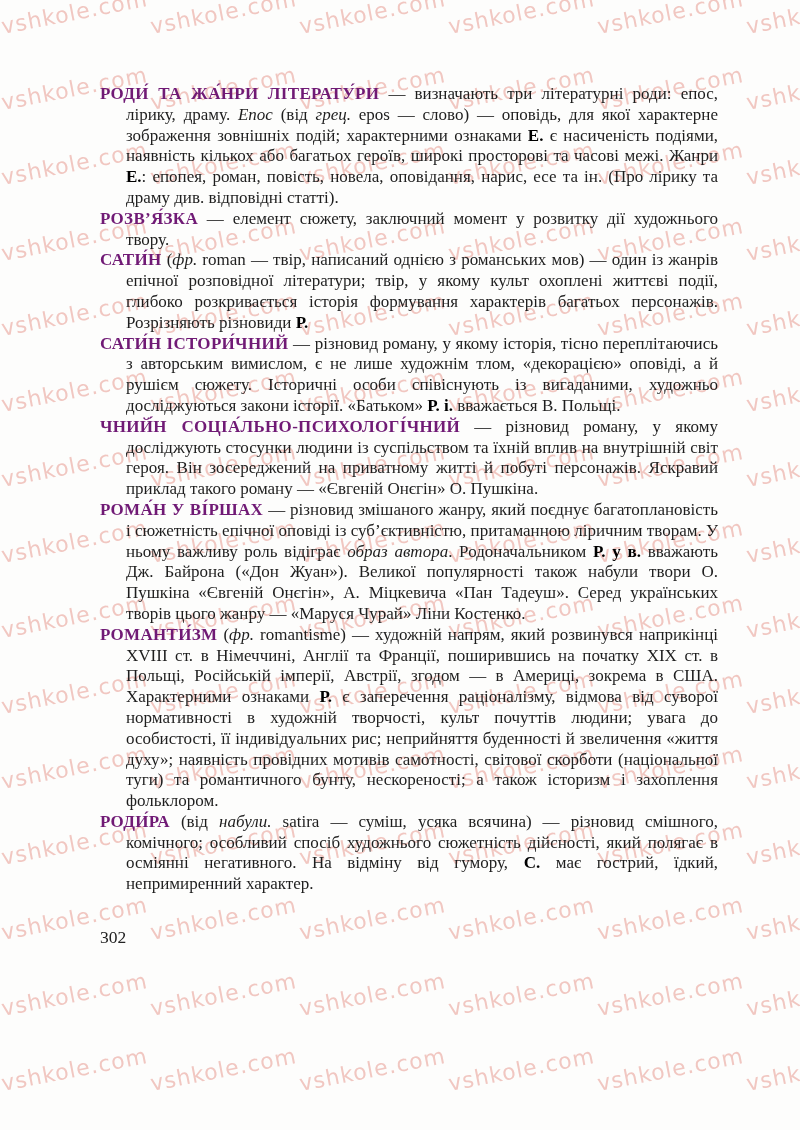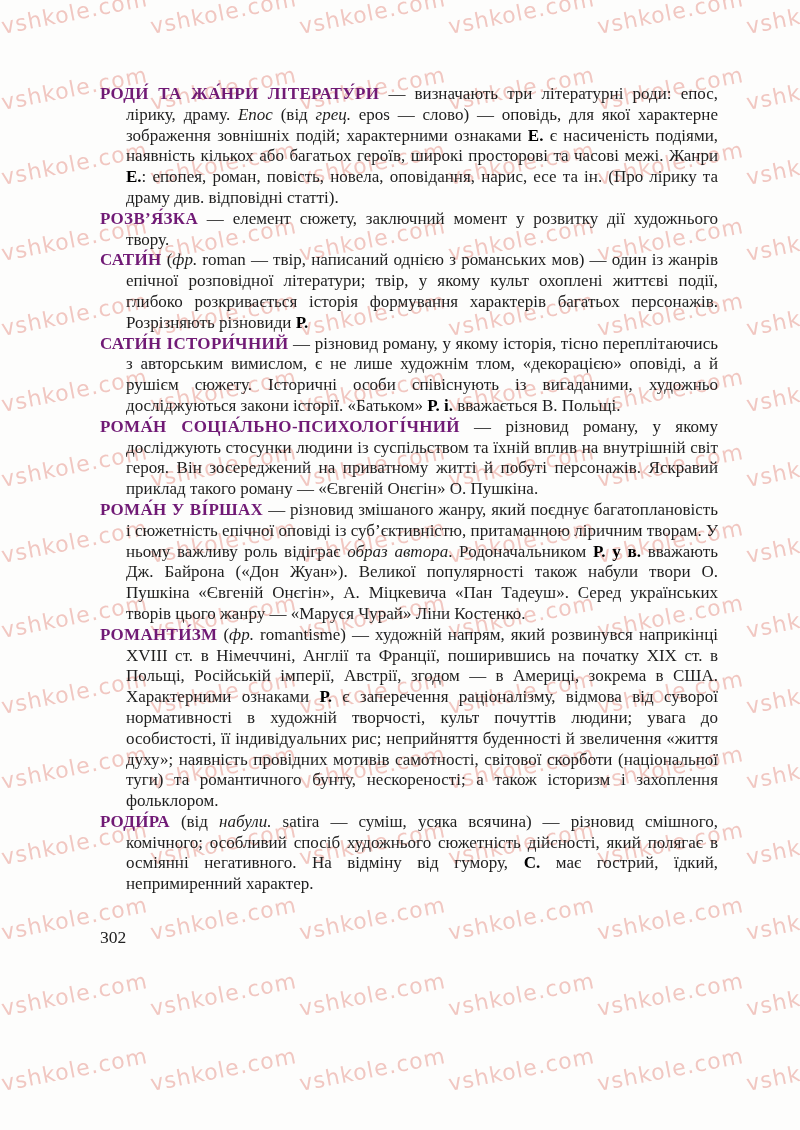--- a/index.html
+++ b/index.html
@@ -156,20 +156,20 @@
       <span class="wm" style="color: rgba(222, 118, 105, 0.4); left: 451px; top: 1071px;">vshkole.com</span>
       <span class="wm" style="color: rgba(222, 118, 105, 0.4); left: 600px; top: 1071px;">vshkole.com</span>
       <span class="wm" style="color: rgba(222, 118, 105, 0.4); left: 749px; top: 1071px;">vshkole.com</span>
     </div>
   <div class="content">
     <div id="entries-list">
         <p class="entry"><span class="term">РОДИ́ ТА ЖА́НРИ ЛІТЕРАТУ́РИ</span><span> — визначають три літературні роди: епос, лірику, драму. </span><span class="it">Епос</span><span> (від </span><span class="it">грец.</span><span> epos — слово) — оповідь, для якої характерне зображення зовнішніх подій; характерними ознаками </span><span class="bd">Е.</span><span> є насиченість подіями, наявність кількох або багатьох героїв, широкі просторові та часові межі. Жанри </span><span class="bd">Е.</span><span>: епопея, роман, повість, новела, оповідання, нарис, есе та ін. (Про лірику та драму див. відповідні статті).</span></p>
         <p class="entry"><span class="term">РОЗВ’Я́ЗКА</span><span> — елемент сюжету, заключний момент у розвитку дії художнього твору.</span></p>
         <p class="entry"><span class="term">САТИ́Н</span><span> (</span><span class="it">фр.</span><span> roman — твір, написаний однією з романських мов) — один із жанрів епічної розповідної літератури; твір, у якому культ охоплені життєві події, глибоко розкривається історія формування характерів багатьох персонажів. Розрізняють різновиди </span><span class="bd">Р.</span></p>
         <p class="entry"><span class="term">САТИ́Н ІСТОРИ́ЧНИЙ</span><span> — різновид роману, у якому історія, тісно переплітаючись з авторським вимислом, є не лише художнім тлом, «декорацією» оповіді, а й рушієм сюжету. Історичні особи співіснують із вигаданими, художньо досліджуються закони історії. «Батьком» </span><span class="bd">Р. і.</span><span> вважається В. Польщі.</span></p>
-        <p class="entry"><span class="term">РОМА́Н СОЦІА́ЛЬНО-ПСИХОЛОГІ́ЧНИЙ</span><span> — різновид роману, у якому досліджують стосунки людини із суспільством та їхній вплив на внутрішній світ героя. Він зосереджений на приватному житті й побуті персонажів. Яскравий приклад такого роману — «Євгеній Онєгін» О. Пушкіна.</span></p>
+        <p class="entry"><span class="term">ЧНИЙ́Н СОЦІА́ЛЬНО-ПСИХОЛОГІ́ЧНИЙ</span><span> — різновид роману, у якому досліджують стосунки людини із суспільством та їхній вплив на внутрішній світ героя. Він зосереджений на приватному житті й побуті персонажів. Яскравий приклад такого роману — «Євгеній Онєгін» О. Пушкіна.</span></p>
         <p class="entry"><span class="term">РОМА́Н У ВІ́РШАХ</span><span> — різновид змішаного жанру, який поєднує багатоплановість і сюжетність епічної оповіді із суб’єктивністю, притаманною ліричним творам. У ньому важливу роль відіграє </span><span class="it">образ автора</span><span>. Родоначальником </span><span class="bd">Р. у в.</span><span> вважають Дж. Байрона («Дон Жуан»). Великої популярності також набули твори О. Пушкіна «Євгеній Онєгін», А. Міцкевича «Пан Тадеуш». Серед українських творів цього жанру — «Маруся Чурай» Ліни Костенко.</span></p>
         <p class="entry"><span class="term">РОМАНТИ́ЗМ</span><span> (</span><span class="it">фр.</span><span> romantisme) — художній напрям, який розвинувся наприкінці XVIII ст. в Німеччині, Англії та Франції, поширившись на початку XIX ст. в Польщі, Російській імперії, Австрії, згодом — в Америці, зокрема в США. Характерними ознаками </span><span class="bd">Р.</span><span> є заперечення раціоналізму, відмова від суворої нормативності в художній творчості, культ почуттів людини; увага до особистості, її індивідуальних рис; неприйняття буденності й звеличення «життя духу»; наявність провідних мотивів самотності, світової скорботи (національної туги) та романтичного бунту, нескореності; а також історизм і захоплення фольклором.</span></p>
         <p class="entry"><span class="term">РОДИ́РА</span><span> (від </span><span class="it">набули.</span><span> satira — суміш, усяка всячина) — різновид смішного, комічного; особливий спосіб художнього сюжетність дійсності, який полягає в осміянні негативного. На відміну від гумору, </span><span class="bd">С.</span><span> має гострий, їдкий, непримиренний характер.</span></p>
       </div>
     <div class="page-number">302</div>
   </div>
 </div>
 
 </body></html>

